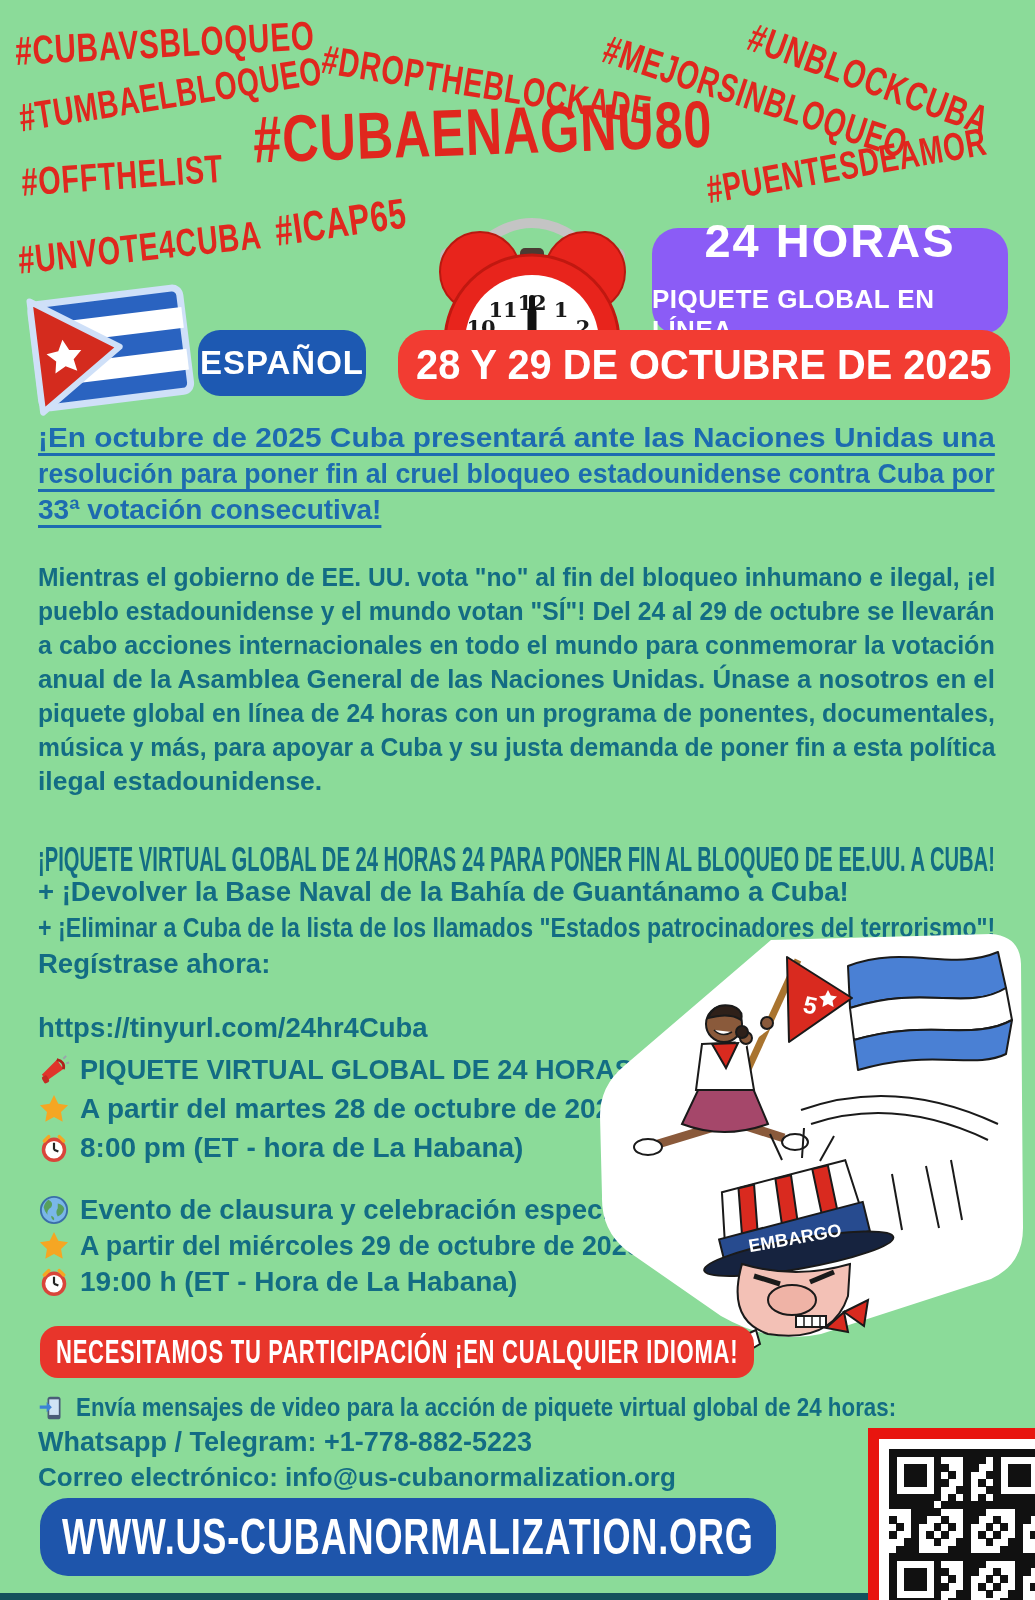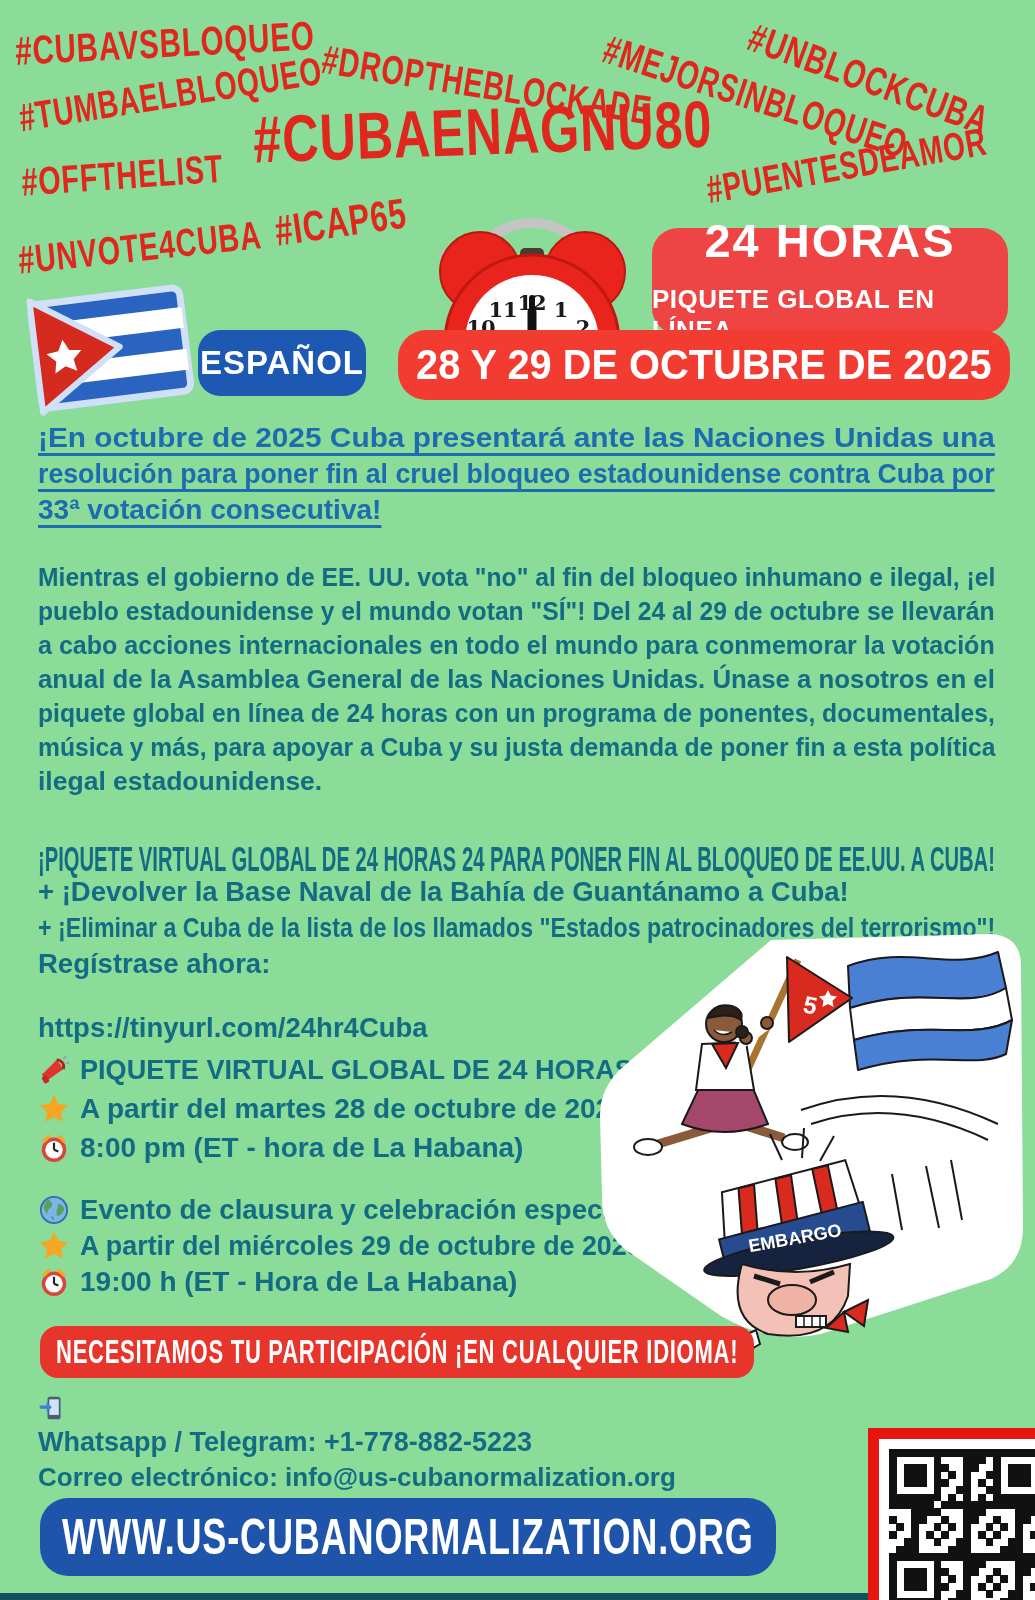--- a/index.html
+++ b/index.html
@@ -5,21 +5,21 @@
   html,body{margin:0;padding:0;background:#555;}
   .poster{
     position:relative;width:1035px;height:1600px;overflow:hidden;
     background:#8bdb99;font-family:"Liberation Sans",sans-serif;
   }
   
   .hash{position:absolute;color:#e0271e;font-weight:700;white-space:nowrap;
         transform-origin:left top;letter-spacing:1px;}
   
   .badge24{position:absolute;left:652px;top:228px;width:356px;height:106px;
-    background:#ef4444;border-radius:26px;display:flex;flex-direction:column;
+    background:#8b5cf6;border-radius:26px;display:flex;flex-direction:column;
     align-items:center;justify-content:center;color:#fff;z-index:6;}
   .badge24 .b1{font-size:47px;font-weight:700;letter-spacing:2px;line-height:50px;}
   .badge24 .b2{font-size:26px;font-weight:700;letter-spacing:.5px;margin-top:18px;}
   .datebanner{position:absolute;left:398px;top:330px;width:612px;height:70px;
     background:#f23c32;border-radius:28px;display:flex;align-items:center;z-index:7;
     padding:0 18px;box-sizing:border-box;}
   .datebanner .line{width:100%;}
   .datebanner span{font-size:42px;font-weight:700;color:#fff;}
   .espanol{position:absolute;left:198px;top:330px;width:168px;height:66px;
     background:#1d59b2;border-radius:22px;display:flex;align-items:center;
@@ -311,20 +311,21 @@
 
   <div class="contact">
     <div class="crow">
       <span class="ic">
         <svg viewBox="0 0 30 30" width="26" height="26">
           <rect x="11" y="2" width="15" height="26" rx="3" fill="#4a5d78"></rect>
           <rect x="13" y="5" width="11" height="18" fill="#cfe3f5"></rect>
           <path d="M2,12 L10,12 L10,8 L16,14 L10,20 L10,16 L2,16 Z" fill="#3b82d6" transform="rotate(0 9 14)"></path>
         </svg>
       </span>
+      <div class="line fitline"><span class="fill" style="transform: scale(0.858639, 1);">Envía mensajes de video para la acción de piquete virtual global de 24 horas:</span></div>
     </div>
     <div class="crow">
       <div class="line fitline"><span class="shrink" style="font-size: 27px; transform: scale(1, 1);">Whatsapp / Telegram: +1-778-882-5223</span></div>
     </div>
     <div class="crow">
       <div class="line fitline"><span class="shrink" style="font-size: 26px; transform: scale(1, 1);">Correo electrónico: info@us-cubanormalization.org</span></div>
     </div>
   </div>
 
   <div class="webbanner">

